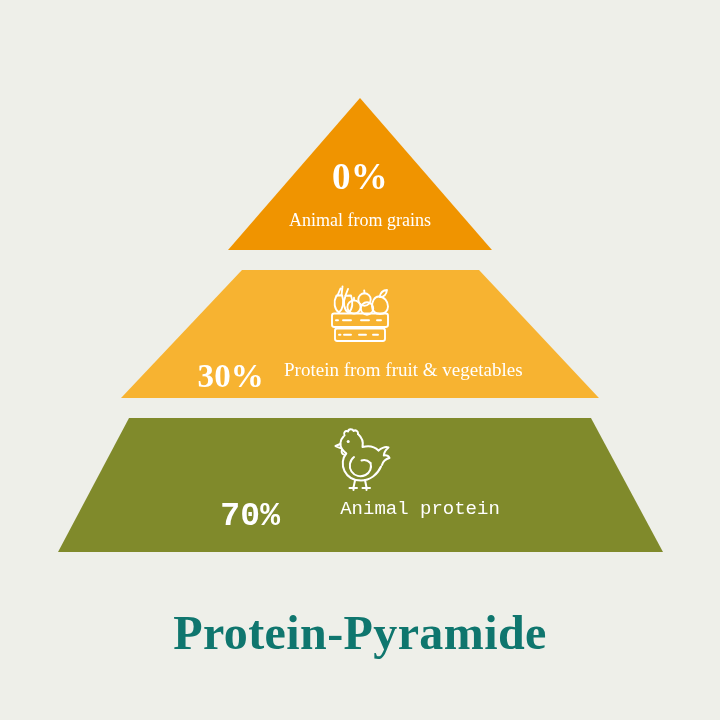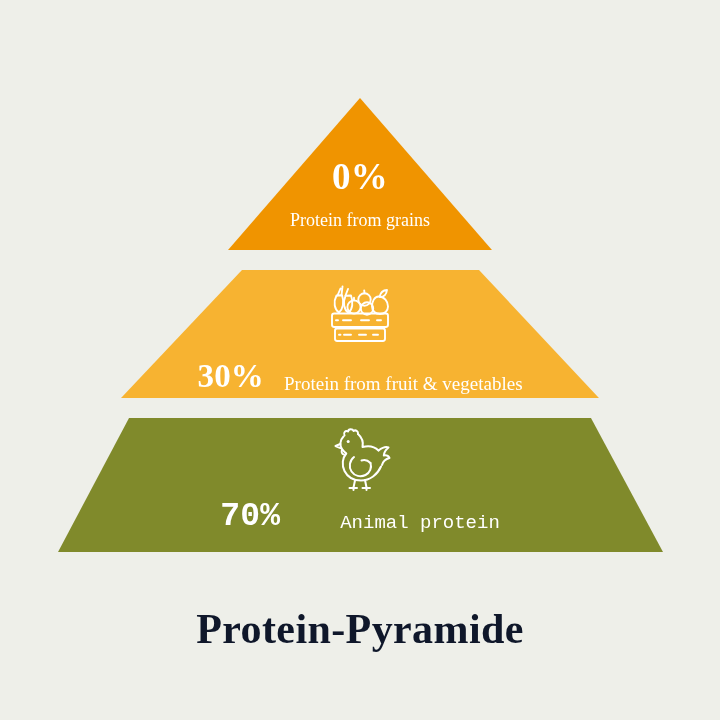--- a/index.html
+++ b/index.html
@@ -111,21 +111,21 @@
   .grains-content .caption {
     display: block;
     font-size: 18px;
     line-height: 1;
     margin-top: 16px;
   }
 
   
   .row-content {
     display: flex;
-    align-items: flex-end;
+    align-items: flex-start;
     justify-content: center;
   }
 
   .produce-content {
     top: 90px;
   }
   .produce-content .pct {
     font-size: 33px;
     line-height: 1;
   }
@@ -161,38 +161,38 @@
     top: 6px;
   }
 
   
   .chart-title {
     position: absolute;
     left: 0;
     top: 605px;
     width: 720px;
     text-align: center;
-    font-size: 42px;
+    font-size: 48px;
     font-weight: bold;
-    color: #0f172a;
+    color: #0f766e;
     letter-spacing: 0.4px;
   }
 </style>
 </head>
 <body>
 
 <div id="infographic">
 
   <div class="pyramid-stage">
 
     <div class="tier tier-grains">
       <div class="tier-shape"></div>
       <div class="tier-content grains-content">
         <span class="pct">0%</span>
-        <span class="caption">Protein from grains</span>
+        <span class="caption">Animal from grains</span>
       </div>
     </div>
 
     <div class="tier tier-produce">
       <div class="tier-shape"></div>
 
       <div class="tier-icon icon-crate">
         <svg width="74" height="62" viewBox="0 0 74 62" fill="none" stroke="#ffffff" stroke-width="1.9" stroke-linecap="round" stroke-linejoin="round">
 
           <path d="M14.5 13.5 L17.5 6.5 M18.5 13 L19.5 4.5 M22.5 13.5 L25 7"></path>

